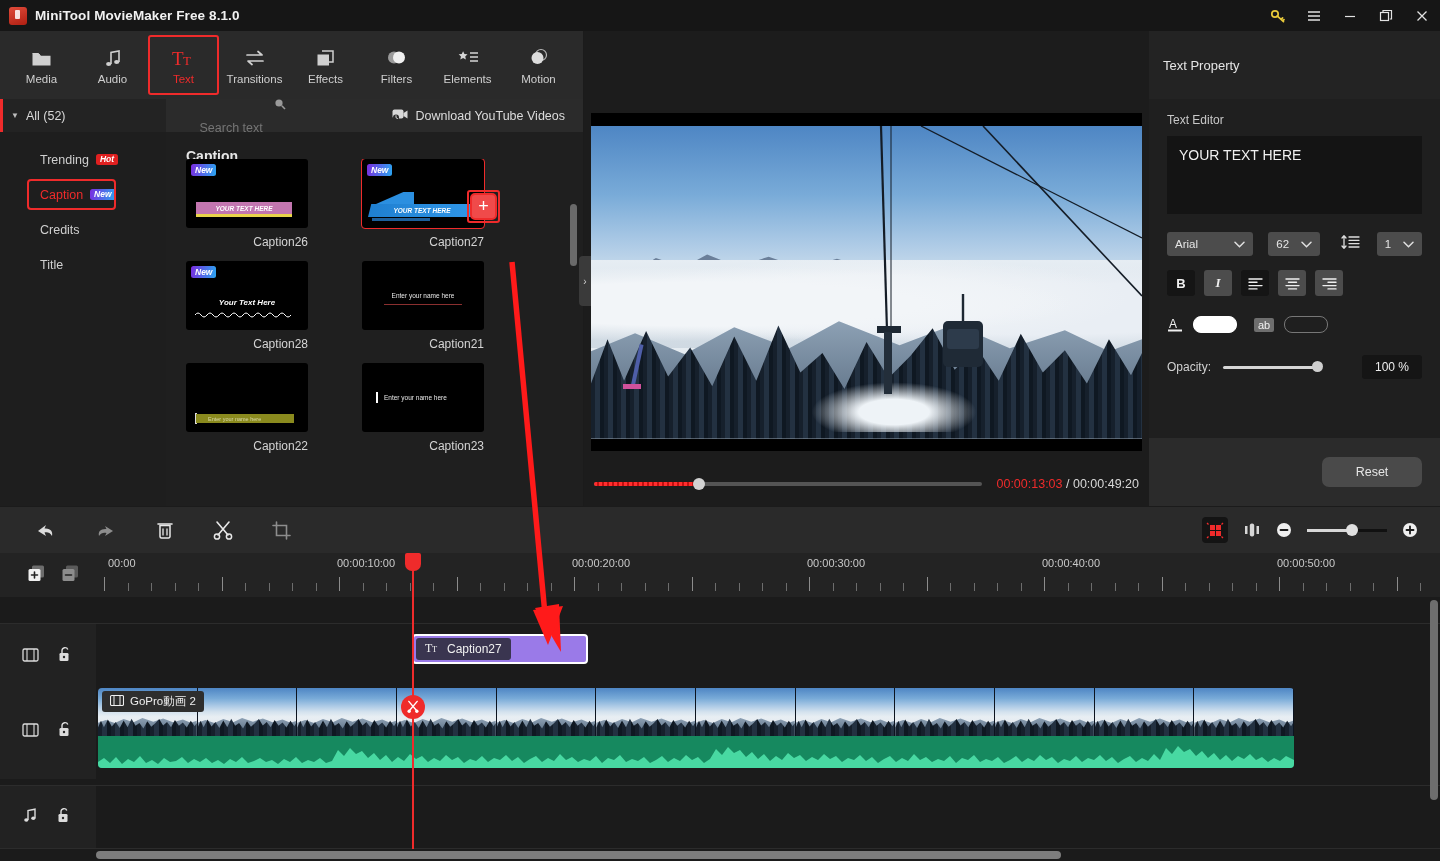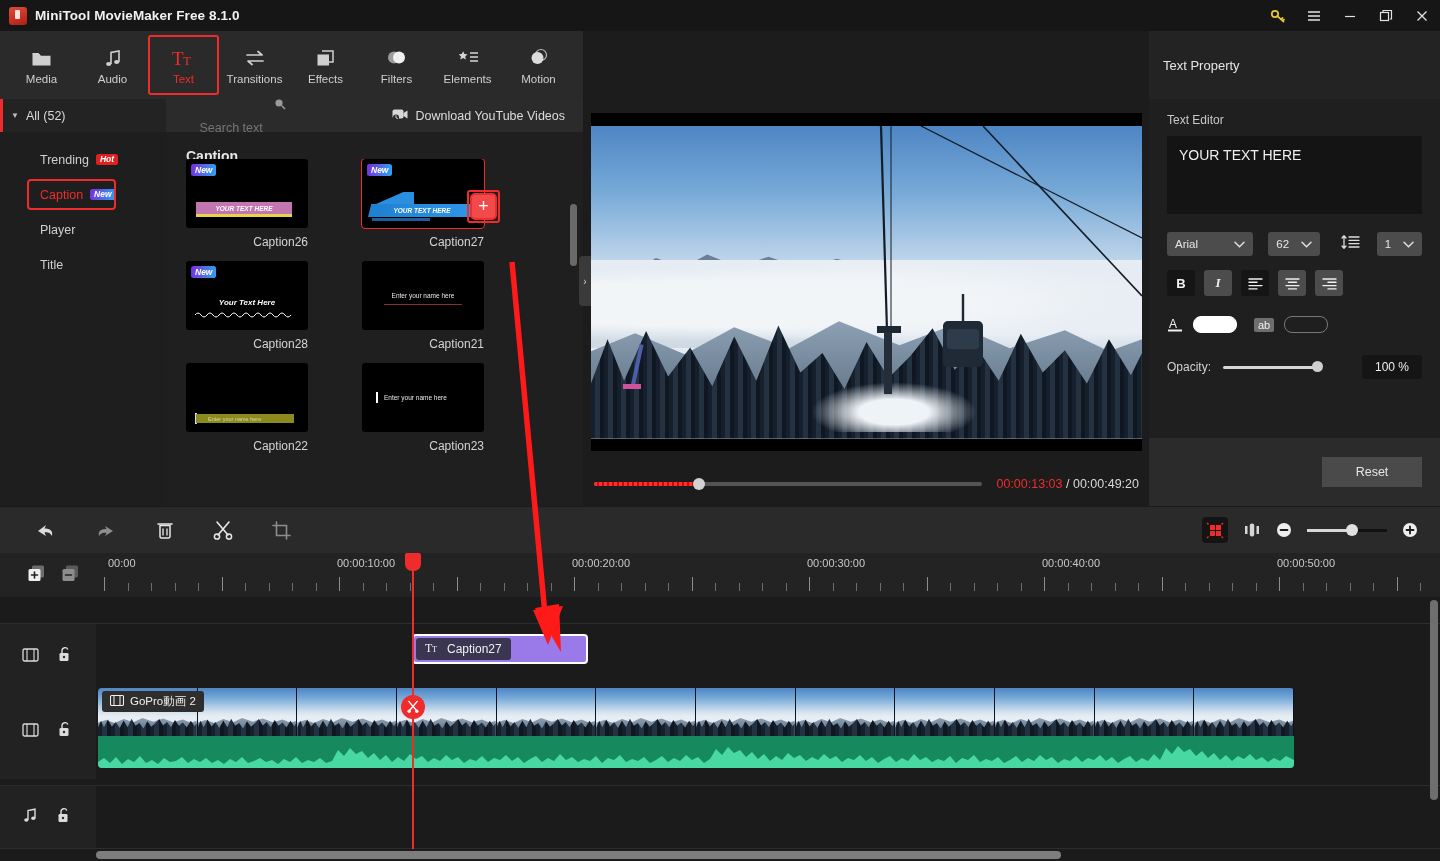--- a/index.html
+++ b/index.html
@@ -144,21 +144,21 @@
   .sw { height:17px; border-radius:8px; border:1px solid #777; cursor:pointer;}
   #opacity-row { display:flex; align-items:center; margin-top:22px; gap:12px;}
   #op-label { font-size:12px; color:#d2d2d2;}
   #op-track { width:95px; height:3px; background:#d6d6d6; position:relative; border-radius:2px;}
   #op-knob { position:absolute; right:-5px; top:-4.5px; width:11px;height:11px; border-radius:50%;
      background:#cfcfcf;}
   #op-val { margin-left:auto; width:60px; height:24px; background:#151515; border-radius:3px;
      display:flex; align-items:center; justify-content:center; font-size:12px; color:#ededed;}
   #props-foot { position:absolute; left:0; bottom:0; width:291px; height:68px; background:#2b2b2b;
      display:flex; align-items:center; justify-content:flex-end; padding-right:18px;}
-  #reset-btn { width:100px; height:30px; background:#4a4a4a; border-radius:0; display:flex;
+  #reset-btn { width:100px; height:30px; background:#4a4a4a; border-radius:7px; display:flex;
      align-items:center; justify-content:center; font-size:12.5px; color:#e6e6e6; cursor:pointer;}
 
   
   #tl-toolbar { position:absolute; left:0; top:507px; width:1440px; height:46px; background:#2a2a2a;
      display:flex; align-items:center; padding-left:34px; gap:39px;}
   .tbi { color:#dcdcdc; cursor:pointer; display:flex; align-items:center;}
   .tbi.dim { color:#8d8d8d; }
   #tl-right { margin-left:auto; display:flex; align-items:center; gap:15px; padding-right:22px;}
   #split-btn { width:26px; height:26px; background:#141414; border-radius:4px; display:flex;
      align-items:center; justify-content:center; cursor:pointer;}
@@ -355,21 +355,21 @@
 <div id="cat-list">
   <div class="cat-item">
     <span>Trending</span>
     <span class="badge hot">Hot</span>
   </div>
   <div class="cat-item sel">
     <span>Caption</span>
     <span class="badge new">New</span>
   </div>
   <div class="cat-item">
-    <span>Player</span>
+    <span>Credits</span>
   </div>
   <div class="cat-item">
     <span>Title</span>
   </div>
 </div>
 
 <div id="browser">
   <div id="search-row">
     <div id="search-wrap">
       <span>

